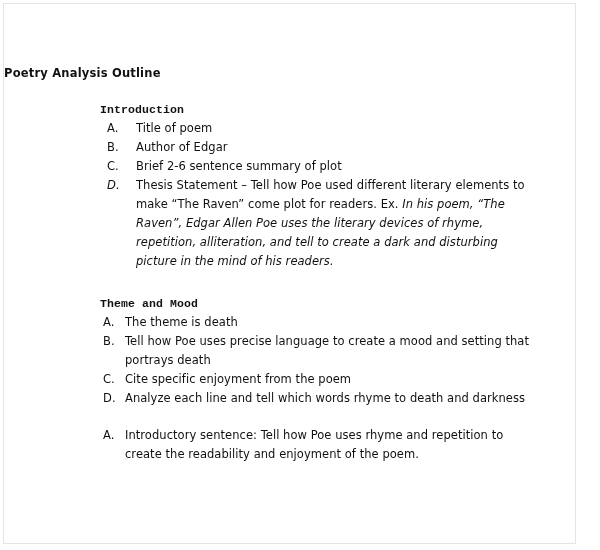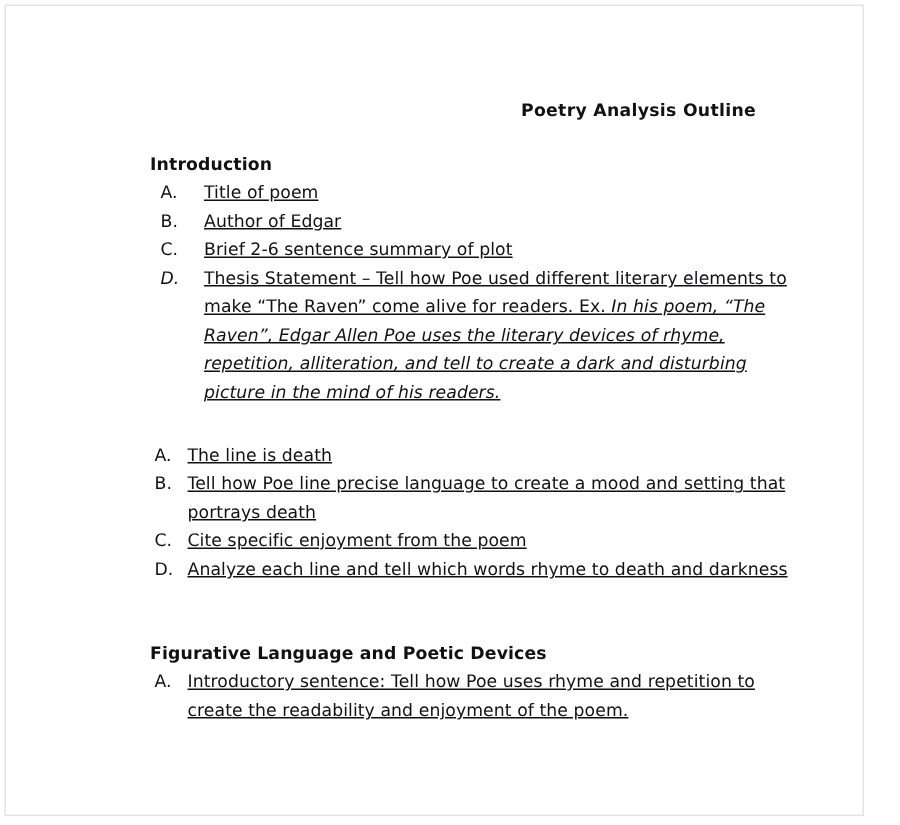--- a/index.html
+++ b/index.html
@@ -32,39 +32,40 @@
     top: 0;
     width: 573px;
     height: 541px;
   }
 
   .doc-title {
     position: absolute;
     left: 0;
     top: 62px;
     width: 500px;
-    text-align: right;
+    text-align: left;
     font-size: 11.5px;
     font-weight: bold;
     letter-spacing: 0.2px;
     line-height: 15px;
   }
 
   .section {
     position: absolute;
     left: 96px;
     width: 440px;
   }
 
   .section-heading {
     font-size: 11.5px;
     font-weight: bold;
     line-height: 19px;
     letter-spacing: 0.1px;
     white-space: nowrap;
+    font-family: Liberation Mono, monospace;
   }
 
   ol.items {
     list-style: none;
     margin: 0;
     padding: 0;
   }
 
   ol.items > li {
     position: relative;
@@ -88,21 +89,20 @@
     position: absolute;
     left: 0;
     top: 0;
     font-size: 11.5px;
     line-height: 19px;
   }
   .marker.ital { font-style: italic; }
 
   .li-text {
     display: block;
-    text-decoration: underline;
   }
 
   .ital-run {
     font-style: italic;
   }
 
   #sec-introduction { top: 96px; }
   #sec-theme        { top: 290px; }
   #sec-figurative   { top: 422px; }
 </style>
@@ -124,48 +124,48 @@
         <li>
           <span class="marker">B.</span>
           <span class="li-text">Author of Edgar</span>
         </li>
         <li>
           <span class="marker">C.</span>
           <span class="li-text">Brief 2-6 sentence summary of plot</span>
         </li>
         <li>
           <span class="marker ital">D.</span>
-          <span class="li-text"><span>Thesis Statement – Tell how Poe used different literary elements to make “The Raven” come alive for readers. Ex. </span><span class="ital-run">In his poem, “The Raven”, Edgar Allen Poe uses the literary devices of rhyme, repetition, alliteration, and tell to create a dark and disturbing picture in the mind of his readers.</span></span>
+          <span class="li-text"><span>Thesis Statement – Tell how Poe used different literary elements to make “The Raven” come plot for readers. Ex. </span><span class="ital-run">In his poem, “The Raven”, Edgar Allen Poe uses the literary devices of rhyme, repetition, alliteration, and tell to create a dark and disturbing picture in the mind of his readers.</span></span>
         </li>
       </ol>
     </div>
 
     <div class="section" id="sec-theme">
+      <div class="section-heading">Theme and Mood</div>
       <ol class="items indent-flush">
         <li>
           <span class="marker">A.</span>
-          <span class="li-text">The line is death</span>
+          <span class="li-text">The theme is death</span>
         </li>
         <li>
           <span class="marker">B.</span>
-          <span class="li-text">Tell how Poe line precise language to create a mood and setting that portrays death</span>
+          <span class="li-text">Tell how Poe uses precise language to create a mood and setting that portrays death</span>
         </li>
         <li>
           <span class="marker">C.</span>
           <span class="li-text">Cite specific enjoyment from the poem</span>
         </li>
         <li>
           <span class="marker">D.</span>
           <span class="li-text">Analyze each line and tell which words rhyme to death and darkness</span>
         </li>
       </ol>
     </div>
 
     <div class="section" id="sec-figurative">
-      <div class="section-heading">Figurative Language and Poetic Devices</div>
       <ol class="items indent-flush">
         <li>
           <span class="marker">A.</span>
           <span class="li-text">Introductory sentence: Tell how Poe uses rhyme and repetition to create the readability and enjoyment of the poem.</span>
         </li>
       </ol>
     </div>
 
   </div>
 </div>

